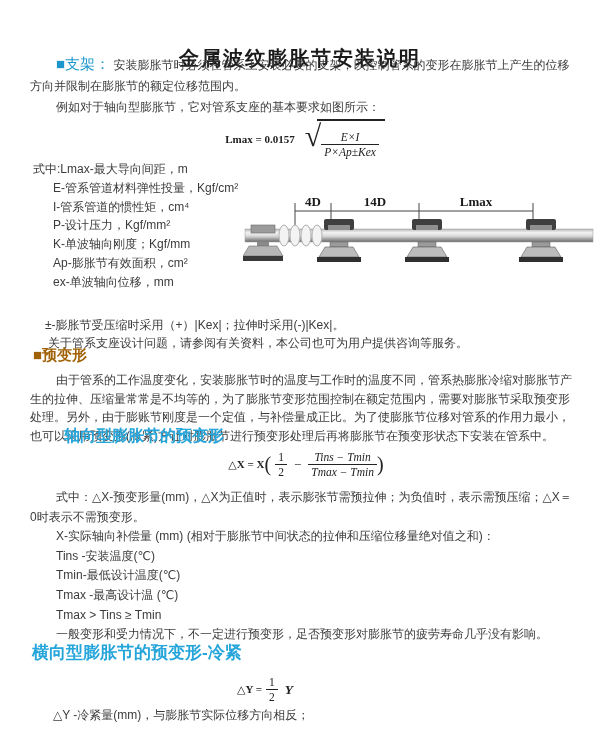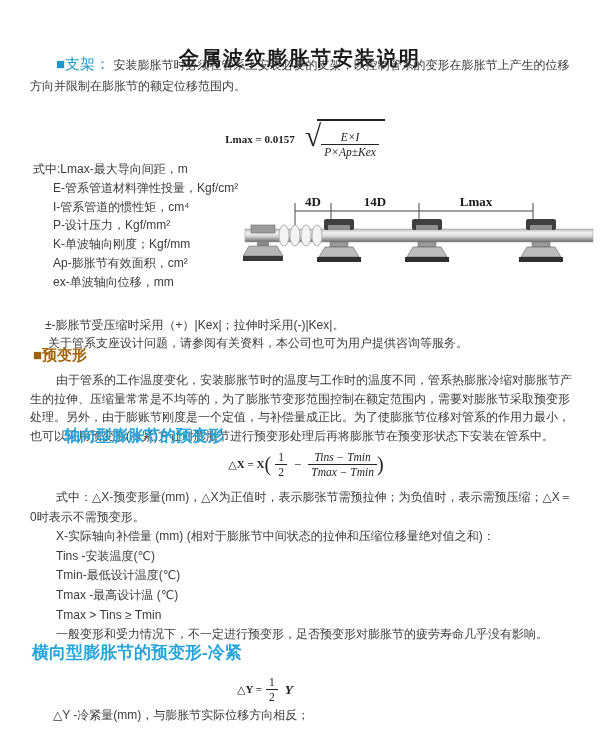--- a/index.html
+++ b/index.html
@@ -59,20 +59,21 @@
 
 <div class="page">
 
   <div class="doc-title">金属波纹膨胀节安装说明</div>
 
   <div class="support-block">
     <div class="indent">
       <span class="blue-label">■支架：</span>
       <span>安装膨胀节时必须在管系上安装必要的支架，以控制管系的变形在膨胀节上产生的位移方向并限制在膨胀节的额定位移范围内。</span>
     </div>
+    <div class="indent">例如对于轴向型膨胀节，它对管系支座的基本要求如图所示：</div>
   </div>
 
   <div class="formula formula-1">
     <span class="f-lhs">Lmax = 0.0157</span>
     <span class="sqrt">
       <span class="sqrt-sym">√</span>
       <span class="sqrt-body">
         <span class="frac">
           <span class="num">E×I</span>
           <span class="den">P×Ap±Kex</span>

